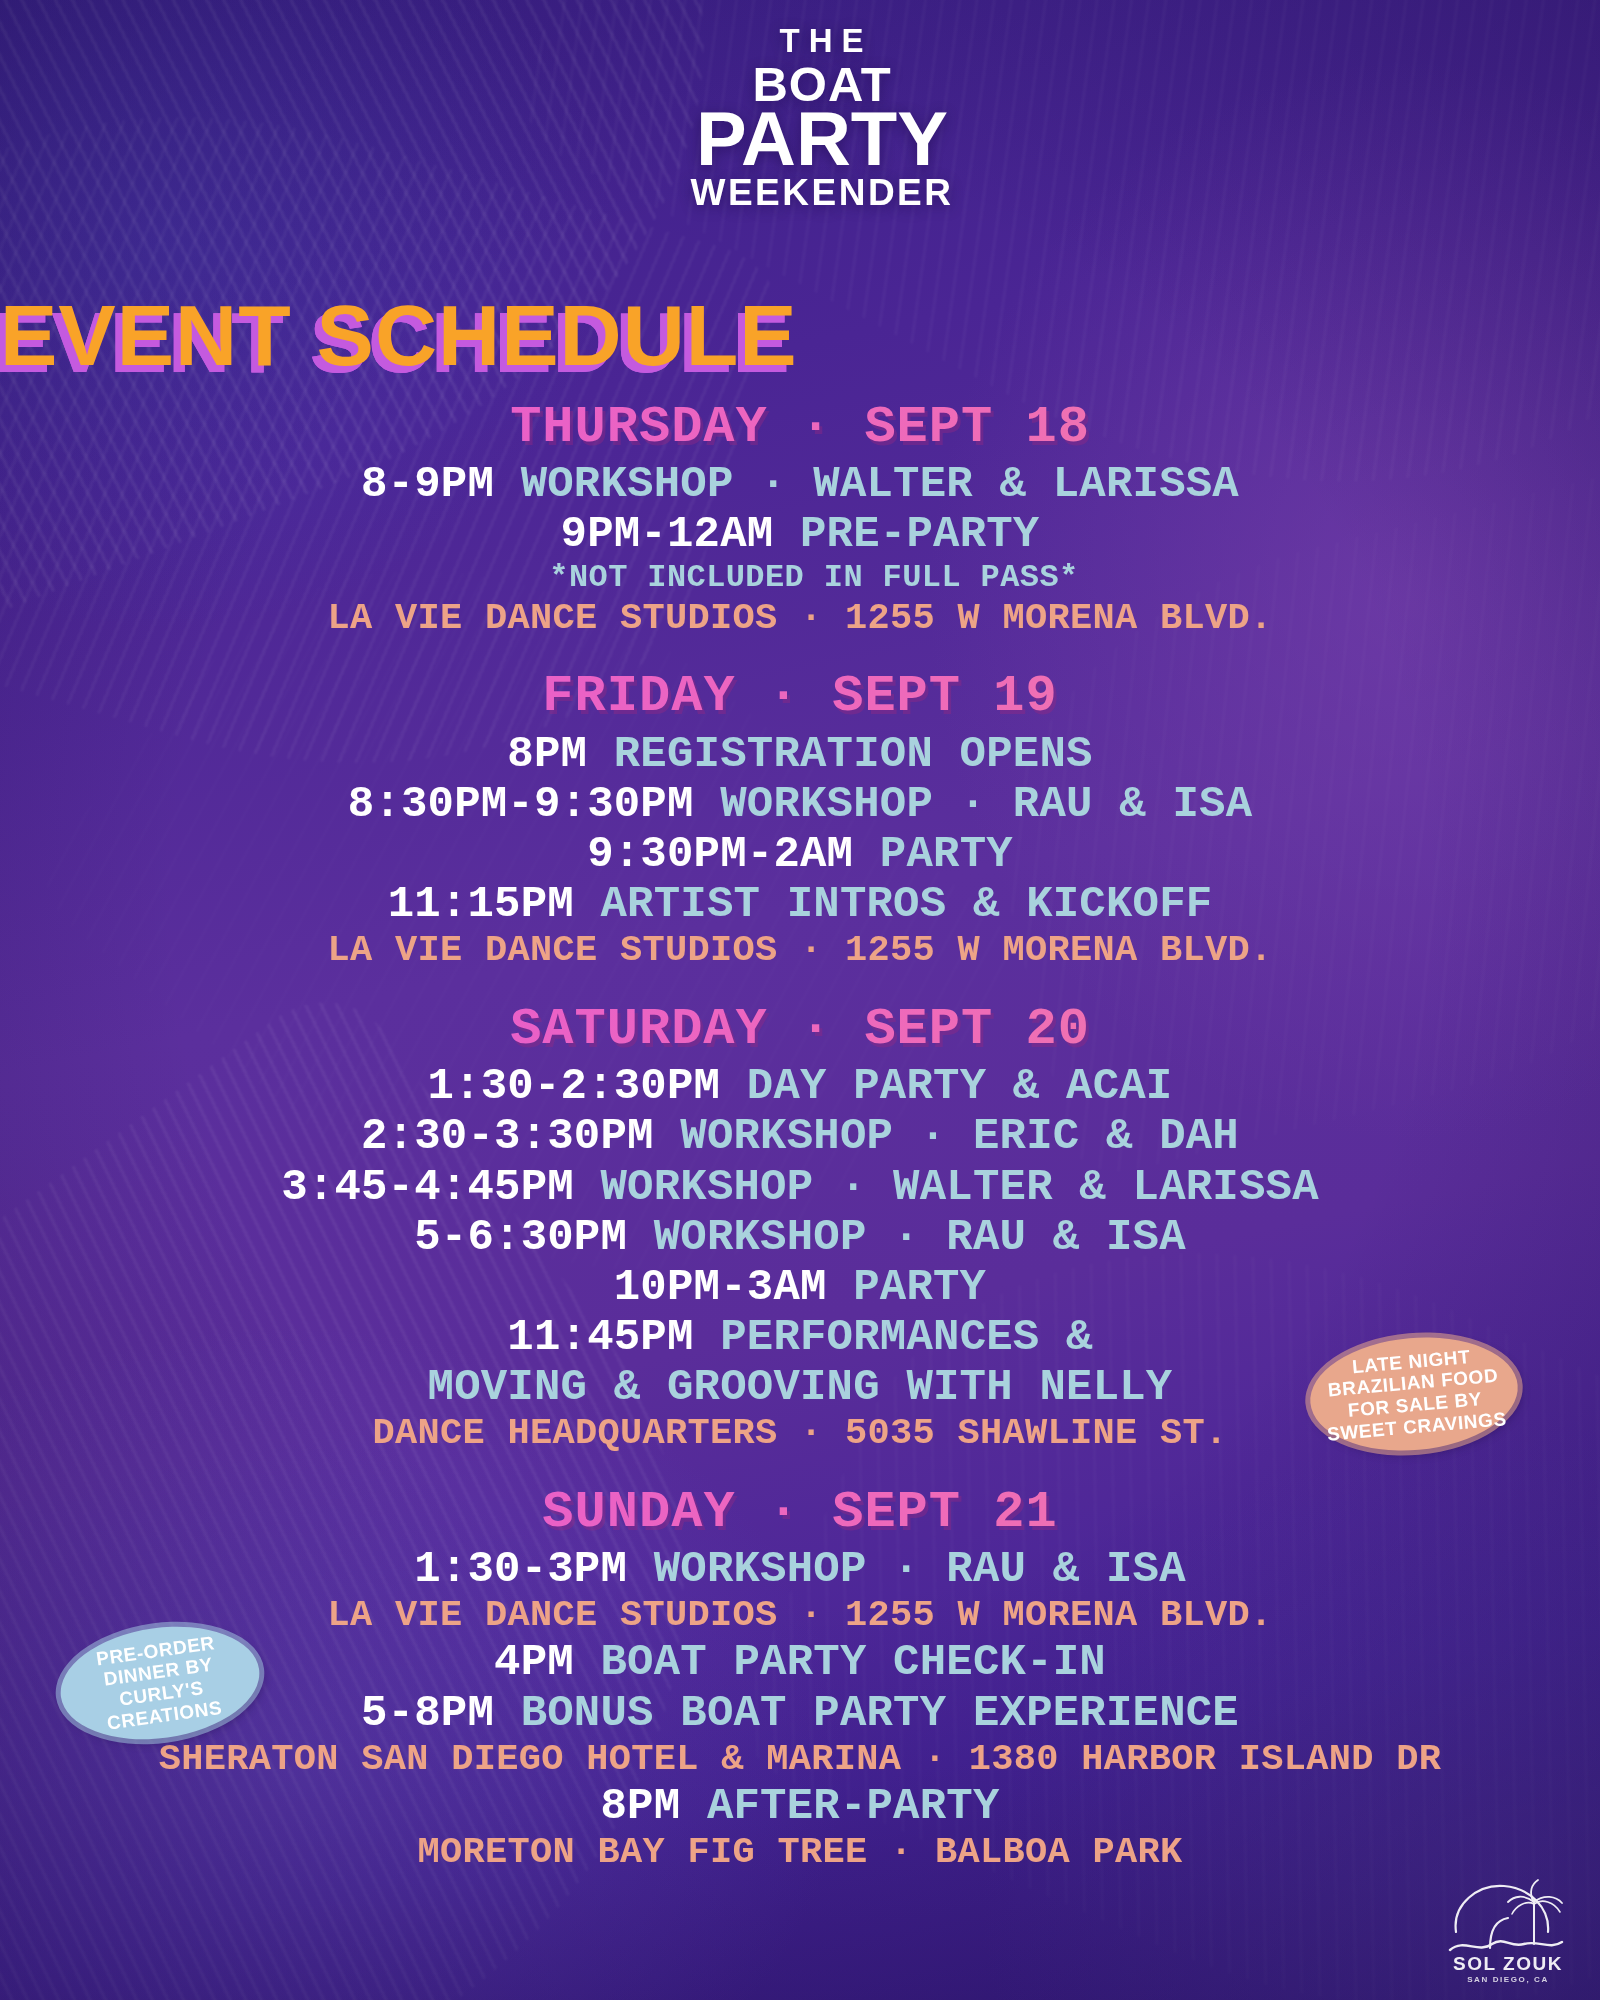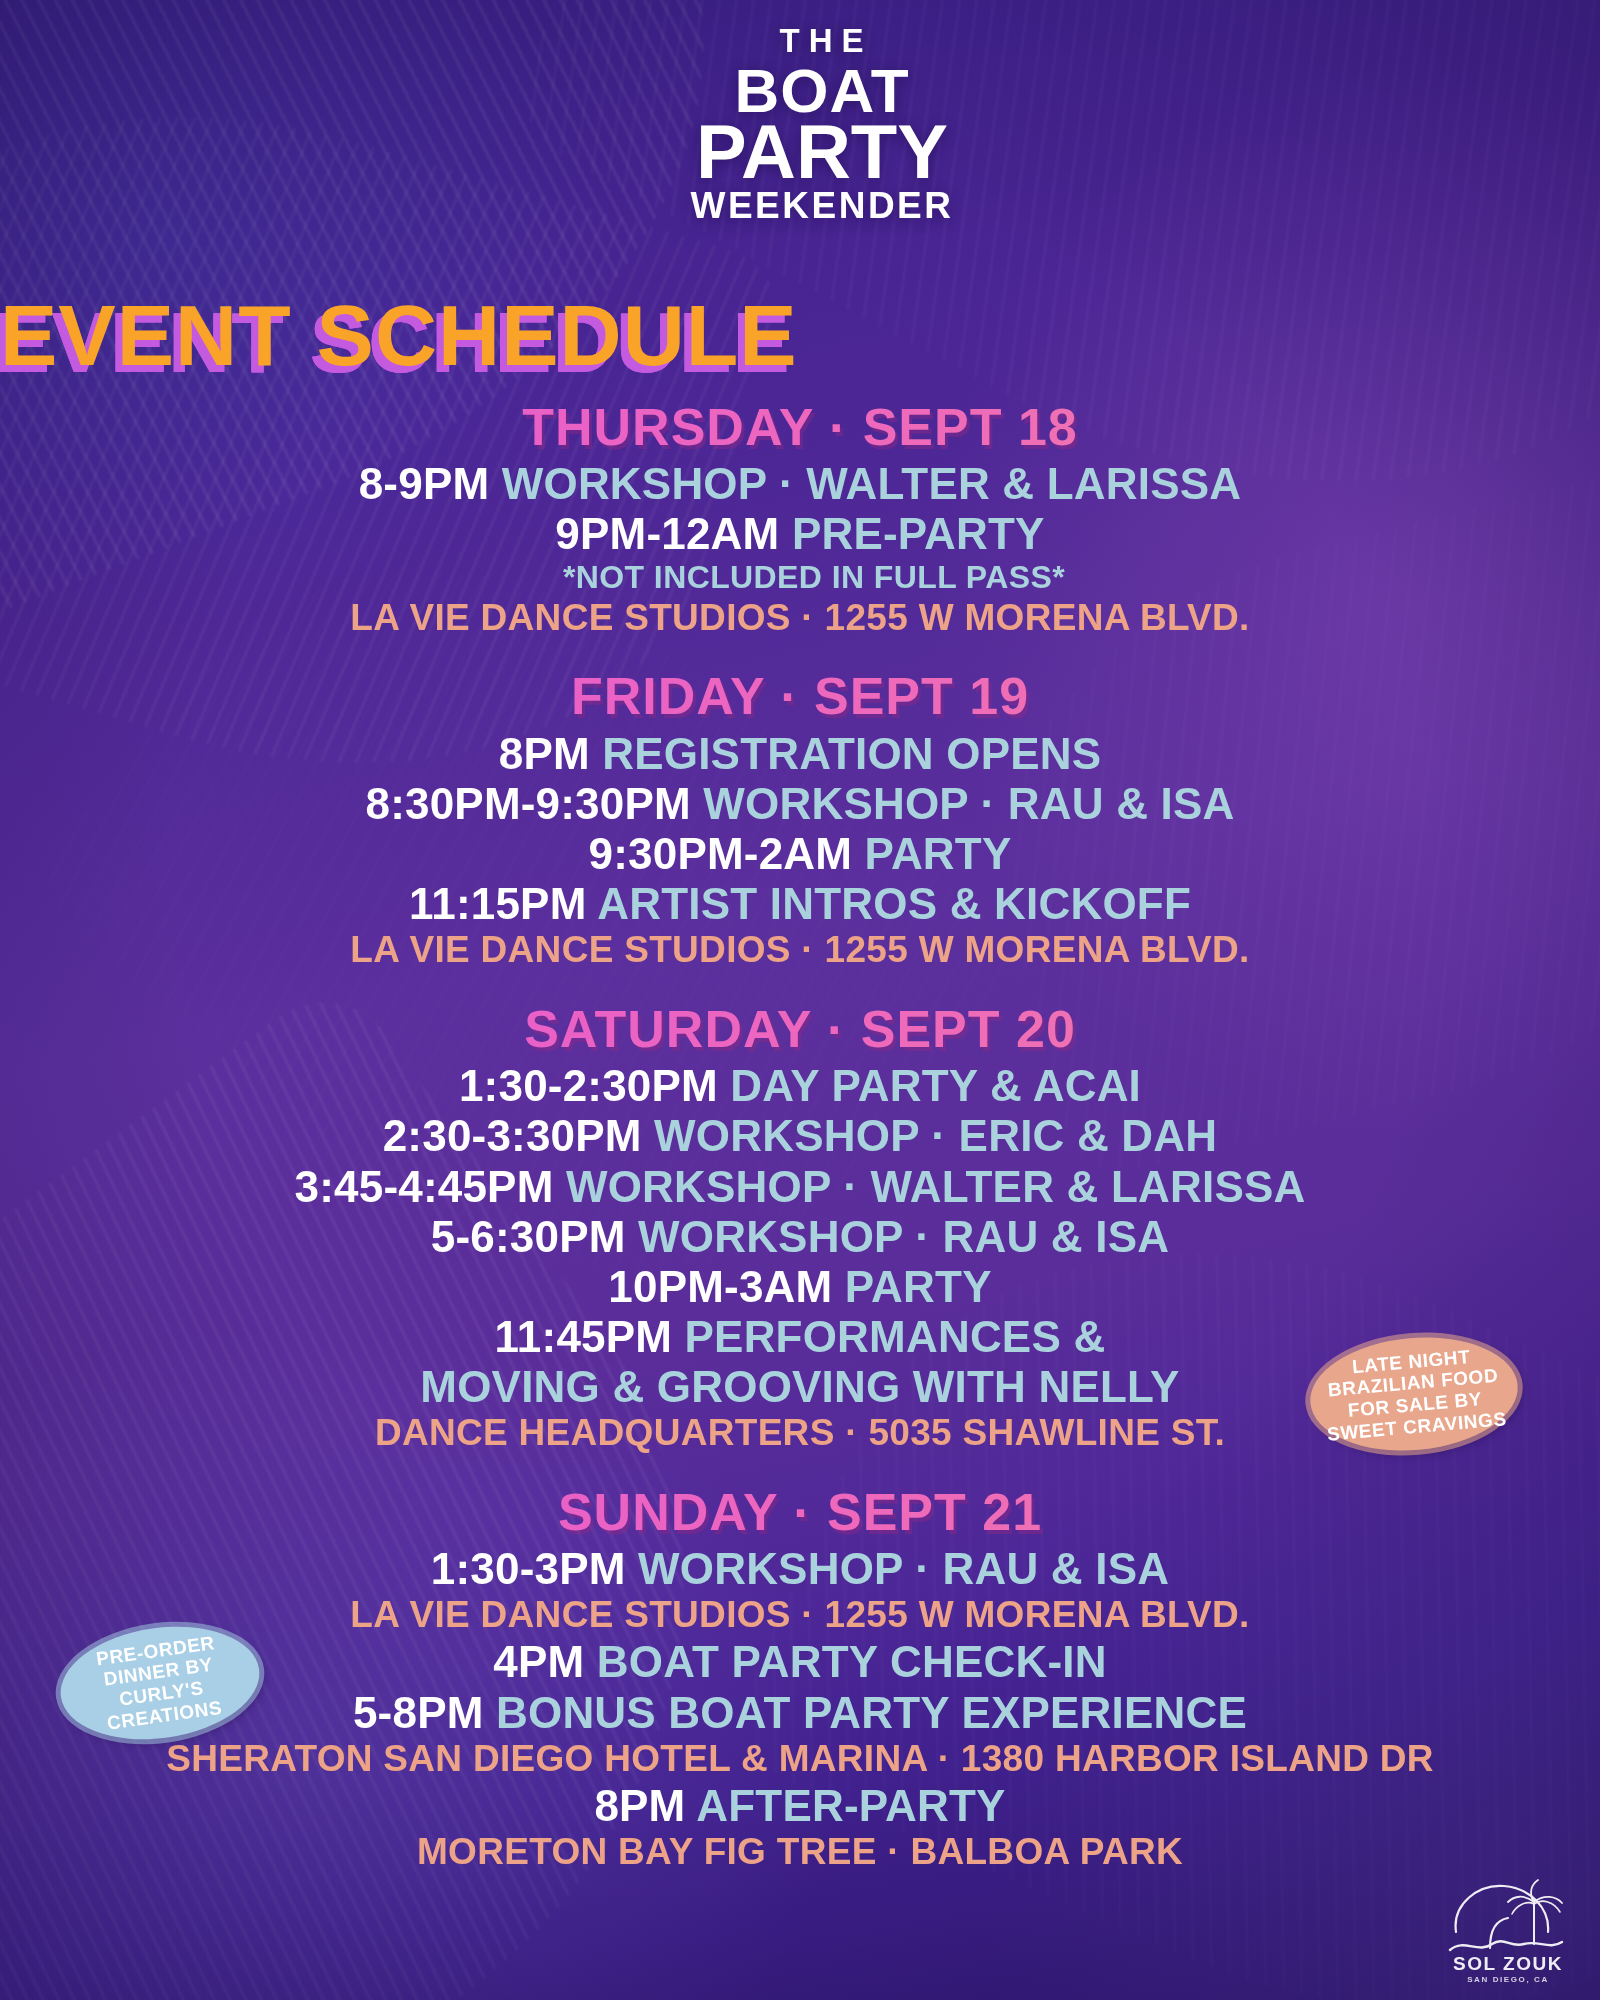--- a/index.html
+++ b/index.html
@@ -59,39 +59,39 @@
     position: absolute; top: 24px; left: 0; right: 0;
     text-align: center; color: #fff; line-height: 1;
     text-shadow: 0 3px 14px rgba(20,5,60,0.45);
     padding-left: 44px;
   }
   .logo-the {
     font-size: 33px; font-weight: 700; letter-spacing: 9px;
     margin-left: 8px;
   }
   .logo-boat {
-    font-size: 62px; font-weight: 800; letter-spacing: 1px; margin-top: 3px;
+    font-size: 49px; font-weight: 800; letter-spacing: 1px; margin-top: 3px;
   }
   .logo-party {
     font-size: 76px; font-weight: 800; letter-spacing: 0px; margin-top: -8px;
   }
   .logo-weekender {
     font-size: 37px; font-weight: 800; letter-spacing: 2.5px; margin-top: -3px;
   }
 
   
   .event-schedule {
     position: absolute; top: 286px; left: 0; right: 0;
     font-size: 86px; font-weight: 800; letter-spacing: 1px;
     color: #f9a328;
     text-shadow: -7px 7px 0 #c45adf, -7px 7px 0 #c45adf;
   }
 
   
-  .schedule { position: absolute; top: 400px; left: 0; right: 0; text-align: center; }
+  .schedule { position: absolute; top: 400px; left: 0; right: 0; text-align: center; font-family: Liberation Mono, monospace; }
   .day-block { margin-bottom: 30px; }
   .day-title {
     font-size: 52px; font-weight: 800; letter-spacing: 1px; line-height: 1.06;
     background-image: linear-gradient(96deg, #e054cf 0%, #e95fc9 30%, #ef6bb8 60%, #f08a9b 100%);
     -webkit-background-clip: text; background-clip: text;
     color: transparent; -webkit-text-fill-color: transparent;
     filter: drop-shadow(3px 4px 0 rgba(150,40,130,0.40));
     margin-bottom: 4px;
   }
   .line { font-size: 44px; font-weight: 800; line-height: 1.14; letter-spacing: 0.2px; }

